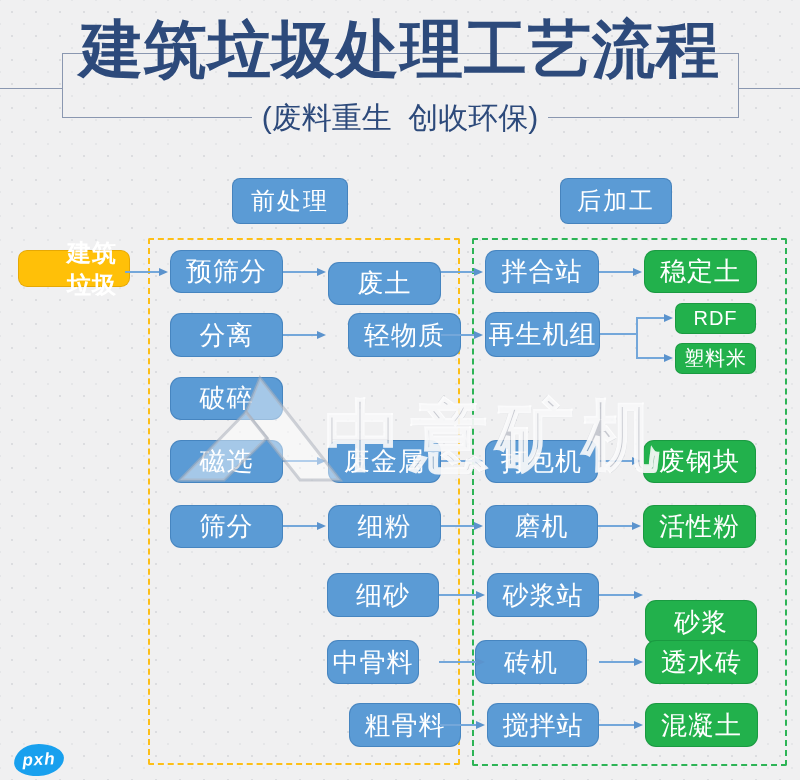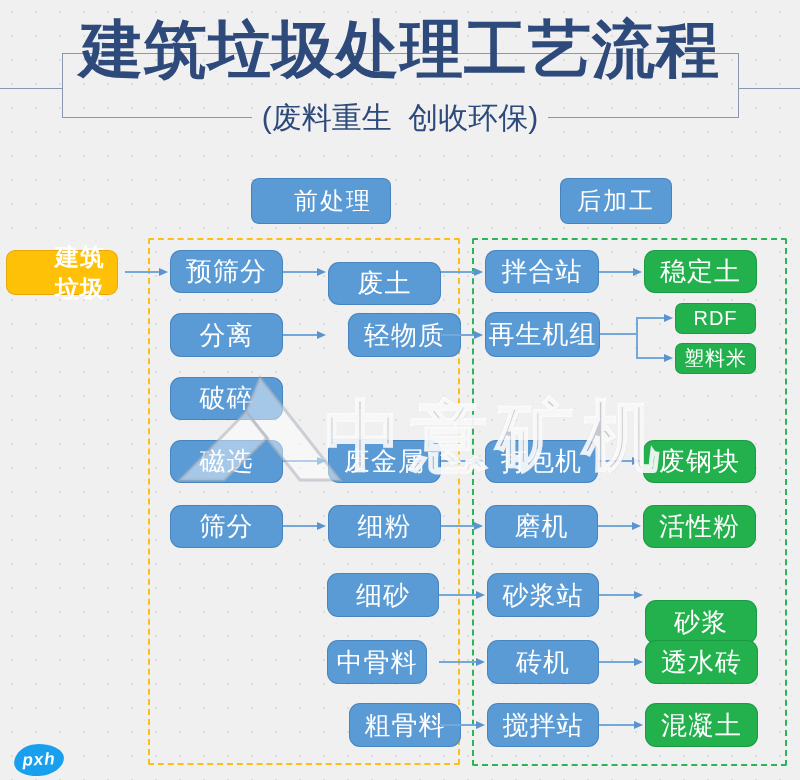--- a/index.html
+++ b/index.html
@@ -62,29 +62,29 @@
   <div class="title-frame"></div>
   <div class="hline" style="left:0;top:88px;width:62px;"></div>
   <div class="hline" style="left:738px;top:88px;width:62px;"></div>
   <div class="hline" style="left:62px;top:117px;width:190px;"></div>
   <div class="hline" style="left:548px;top:117px;width:190px;"></div>
 
   <div class="main-title">建筑垃圾处理工艺流程</div>
   <div class="sub-title"><span>(废料重生  创收环保)</span></div>
 
   <div>
-      <div class="section-box" style="left: 251px; top: 178px; width: 114px; height: 44px; padding-left: 24px;">前处理</div>
+      <div class="section-box" style="left: 232px; top: 178px; width: 114px; height: 44px;">前处理</div>
       <div class="section-box" style="left: 560px; top: 178px; width: 110px; height: 44px; text-align: center;">后加工</div>
     </div>
 
   <div class="group-frame" style="left:148px;top:238px;width:308px;height:523px;border:2px dashed #fdbf17;"></div>
   <div class="group-frame" style="left:472px;top:238px;width:311px;height:524px;border:2px dashed #2db456;"></div>
 
   <div>
-      <div class="node yellow" style="left: 6px; top: 250px; width: 112px; height: 45px; padding-left: 48px;">建筑垃圾</div>
+      <div class="node yellow" style="left: 18px; top: 250px; width: 112px; height: 37px; padding-left: 48px;">建筑垃圾</div>
       <div class="node blue" style="left: 170px; top: 250px; width: 113px; height: 43px;">预筛分</div>
       <div class="node blue" style="left: 328px; top: 250px; width: 113px; height: 43px; margin-top: 12px;">废土</div>
       <div class="node blue" style="left: 485px; top: 250px; width: 114px; height: 43px;">拌合站</div>
       <div class="node green" style="left: 644px; top: 250px; width: 113px; height: 43px;">稳定土</div>
       <div class="node blue" style="left: 170px; top: 313px; width: 113px; height: 44px;">分离</div>
       <div class="node blue" style="left: 328px; top: 313px; width: 113px; height: 44px; margin-left: 20px;">轻物质</div>
       <div class="node blue" style="left: 485px; top: 312px; width: 115px; height: 45px;">再生机组</div>
       <div class="node green-small" style="left: 675px; top: 303px; width: 81px; height: 31px;">RDF</div>
       <div class="node green-small" style="left: 675px; top: 343px; width: 81px; height: 31px;">塑料米</div>
       <div class="node blue" style="left: 170px; top: 377px; width: 113px; height: 43px;">破碎</div>
@@ -92,22 +92,22 @@
       <div class="node blue" style="left: 328px; top: 440px; width: 113px; height: 43px;">废金属</div>
       <div class="node blue" style="left: 485px; top: 440px; width: 113px; height: 43px;">打包机</div>
       <div class="node green" style="left: 643px; top: 440px; width: 113px; height: 43px;">废钢块</div>
       <div class="node blue" style="left: 170px; top: 505px; width: 113px; height: 43px;">筛分</div>
       <div class="node blue" style="left: 328px; top: 505px; width: 113px; height: 43px;">细粉</div>
       <div class="node blue" style="left: 485px; top: 505px; width: 113px; height: 43px;">磨机</div>
       <div class="node green" style="left: 643px; top: 505px; width: 113px; height: 43px;">活性粉</div>
       <div class="node blue" style="left: 327px; top: 573px; width: 112px; height: 44px;">细砂</div>
       <div class="node blue" style="left: 487px; top: 573px; width: 112px; height: 44px;">砂浆站</div>
       <div class="node green" style="left: 645px; top: 573px; width: 112px; height: 44px; margin-top: 27px;">砂浆</div>
-      <div class="node blue" style="left: 327px; top: 640px; width: 100px; height: 44px;">中骨料</div>
-      <div class="node blue" style="left: 487px; top: 640px; width: 112px; height: 44px;">砖机</div>
+      <div class="node blue" style="left: 327px; top: 640px; width: 92px; height: 44px;">中骨料</div>
+      <div class="node blue" style="left: 475px; top: 640px; width: 112px; height: 44px;">砖机</div>
       <div class="node green" style="left: 645px; top: 640px; width: 113px; height: 44px;">透水砖</div>
       <div class="node blue" style="left: 327px; top: 703px; width: 112px; height: 44px; margin-left: 22px;">粗骨料</div>
       <div class="node blue" style="left: 487px; top: 703px; width: 112px; height: 44px;">搅拌站</div>
       <div class="node green" style="left: 645px; top: 703px; width: 113px; height: 44px;">混凝土</div>
       <div class="edge" style="left: 125px; top: 271px; width: 34px;"></div>
       <div class="edge" style="left: 283px; top: 271px; width: 34px;"></div>
       <div class="edge" style="left: 441px; top: 271px; width: 33px;"></div>
       <div class="edge" style="left: 599px; top: 271px; width: 34px;"></div>
       <div class="edge" style="left: 283px; top: 334px; width: 34px;"></div>
       <div class="edge" style="left: 441px; top: 334px; width: 33px;"></div>

